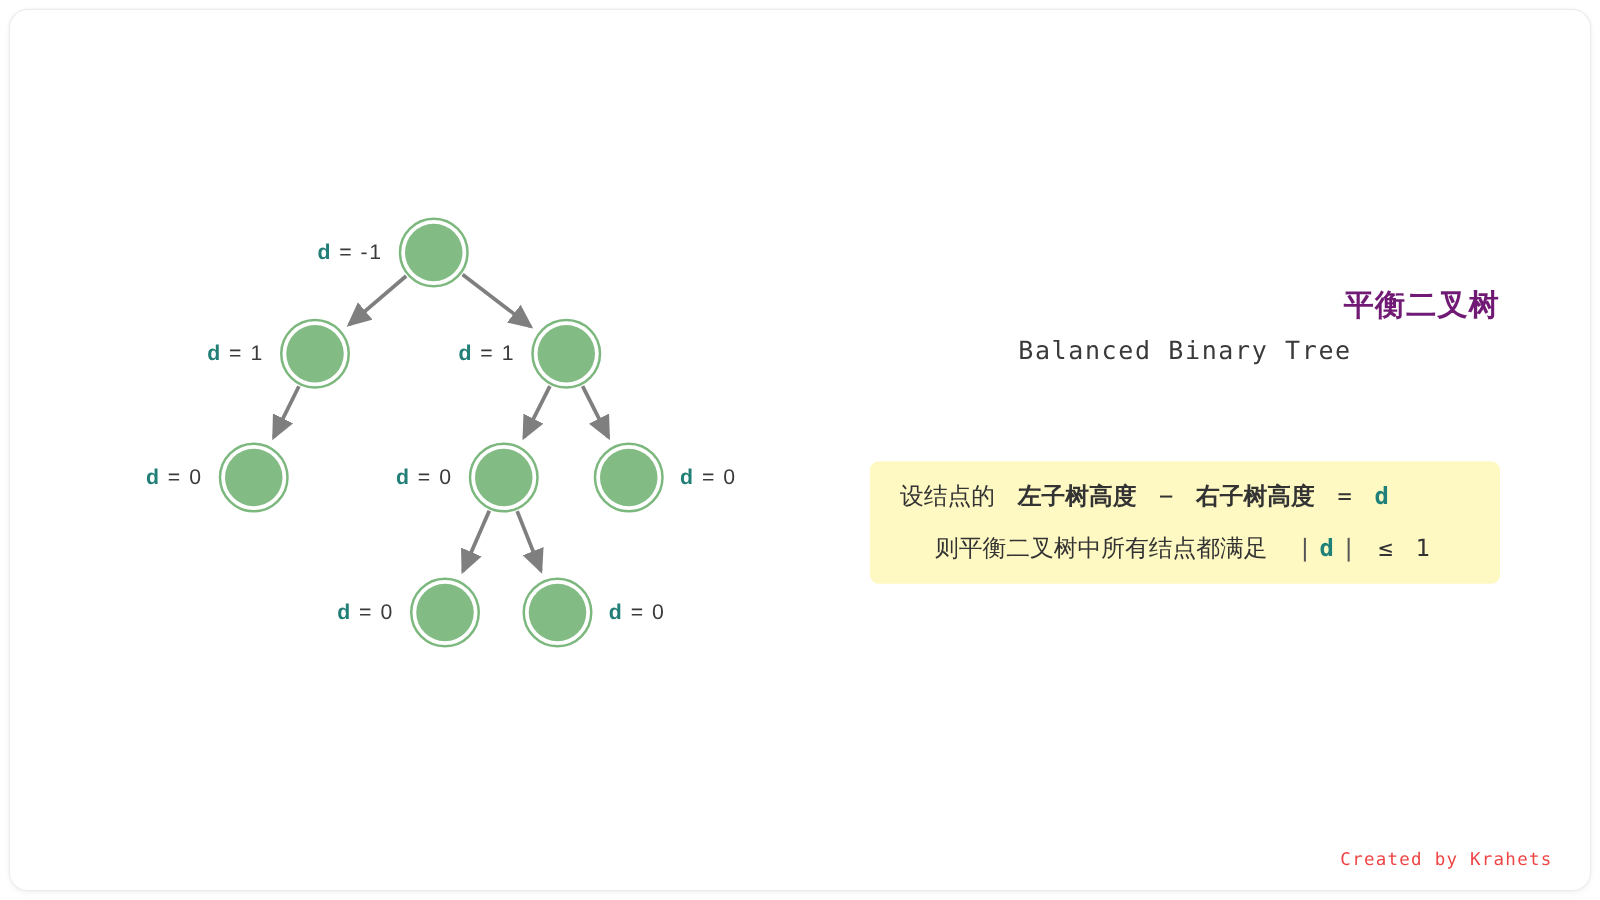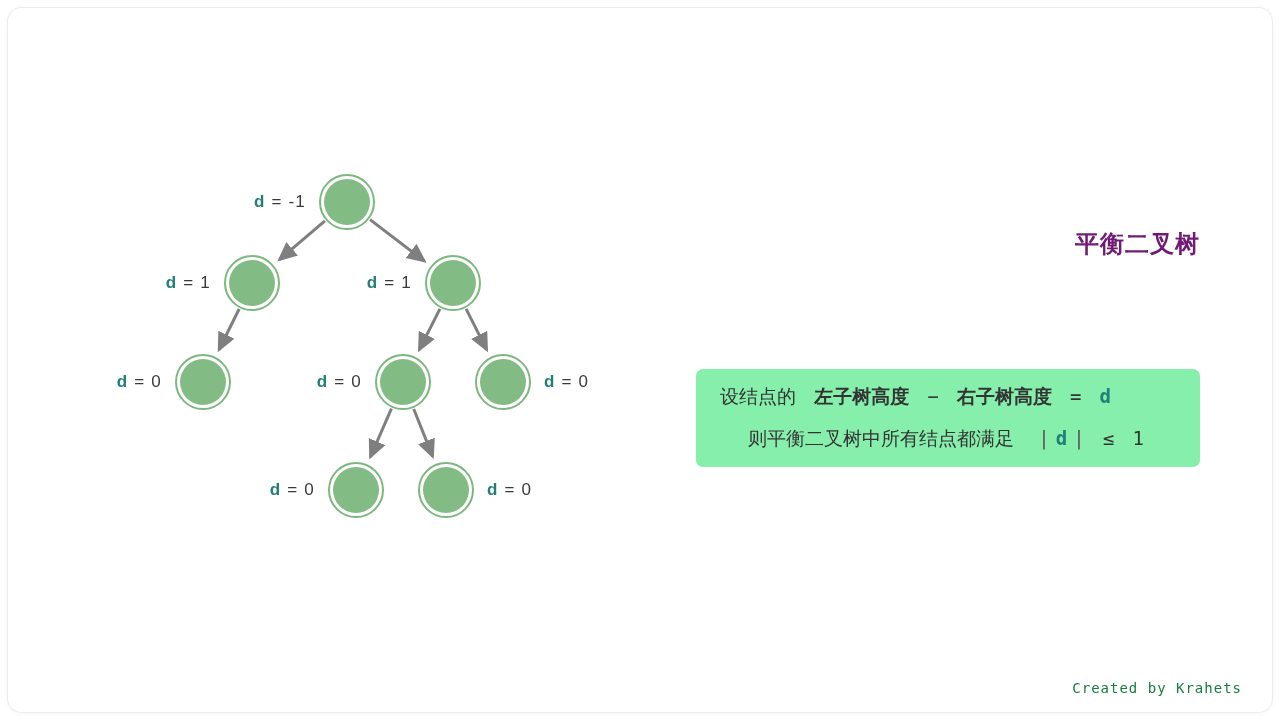--- a/index.html
+++ b/index.html
@@ -74,21 +74,21 @@
     font-size: 20px;
     color: #3a3a3a;
     letter-spacing: 1.3px;
   }
   .info-box {
     position: absolute;
     left: 696px;
     top: 369px;
     width: 504px;
     height: 98px;
-    background: #86efac;
+    background: #fef9c3;
     border-radius: 7px;
   }
   .info-line {
     position: absolute;
     left: 24px;
     font-size: 19px;
     color: #333333;
     white-space: nowrap;
     font-family: "DejaVu Sans", sans-serif;
   }
@@ -107,21 +107,21 @@
     color: #555555;
     font-family: "DejaVu Sans Mono", monospace;
     font-weight: normal;
   }
   .credit {
     position: absolute;
     right: 38px;
     bottom: 24px;
     font-family: "DejaVu Sans Mono", monospace;
     font-size: 14px;
-    color: #15803d;
+    color: #ef4444;
     letter-spacing: 1px;
   }
 </style>
 </head>
 <body>
 
 <div id="canvas">
   <div class="card"></div>
 
   <svg id="tree-svg" viewBox="0 0 1280 720" xmlns="http://www.w3.org/2000/svg">
@@ -180,20 +180,21 @@
       <div class="node-label" style="top: 283px; right: 1069px;"><span class="var">d</span><span> = 1</span></div>
       <div class="node-label" style="top: 283px; right: 868px;"><span class="var">d</span><span> = 1</span></div>
       <div class="node-label" style="top: 382px; right: 1118px;"><span class="var">d</span><span> = 0</span></div>
       <div class="node-label" style="top: 382px; right: 918px;"><span class="var">d</span><span> = 0</span></div>
       <div class="node-label" style="top: 382px; left: 544px;"><span class="var">d</span><span> = 0</span></div>
       <div class="node-label" style="top: 490px; right: 965px;"><span class="var">d</span><span> = 0</span></div>
       <div class="node-label" style="top: 490px; left: 487px;"><span class="var">d</span><span> = 0</span></div>
     </div>
 
   <div class="panel-title">平衡二叉树</div>
+  <div class="panel-subtitle">Balanced Binary Tree</div>
 
   <div class="info-box">
     <div class="info-line l1">
       <span>设结点的</span>
       <span>&nbsp;</span>
       <span class="bold">左子树高度</span>
       <span>&nbsp;</span>
       <span class="mono">−</span>
       <span>&nbsp;</span>
       <span class="bold">右子树高度</span>

